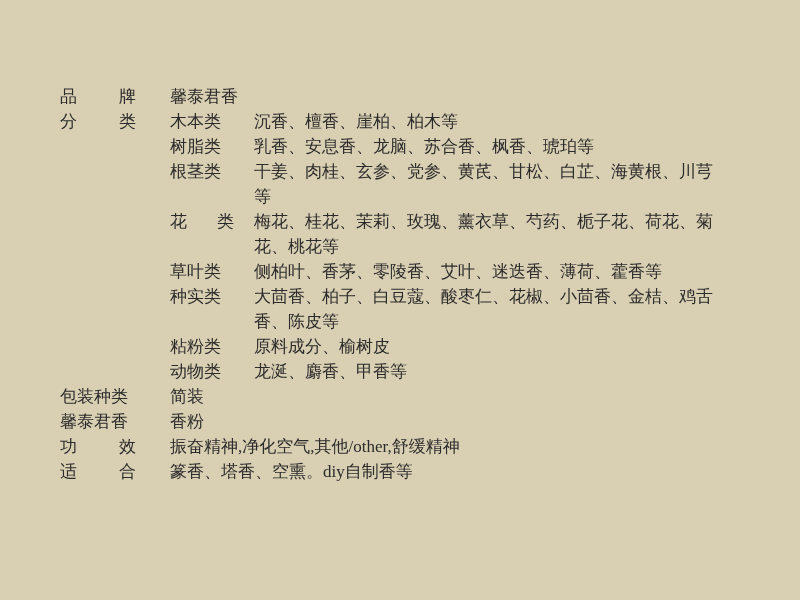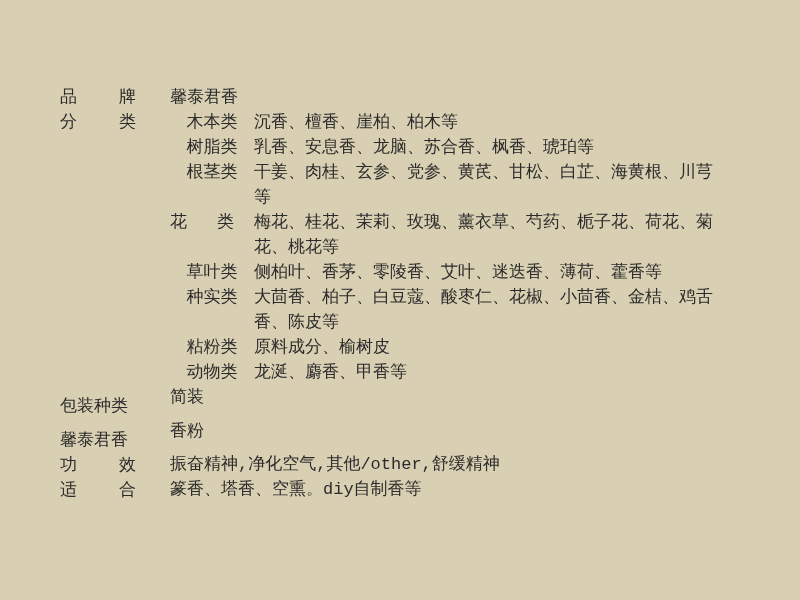--- a/index.html
+++ b/index.html
@@ -37,49 +37,47 @@
     padding-right: 8px;
   }
   .label-just {
     display: flex;
     justify-content: space-between;
     width: 76px;
   }
   .label-plain {
     display: block;
     width: 76px;
-    margin-top: 9px;
   }
   .value-cell {
     width: 560px;
   }
   .subrow {
     display: flex;
     align-items: flex-start;
   }
   .sublabel {
     width: 84px;
     flex: 0 0 84px;
     white-space: nowrap;
-    text-align: center;
   }
   .sublabel-just {
     display: flex;
     justify-content: space-between;
     width: 64px;
   }
   .subvalue {
     flex: 1 1 auto;
     max-width: 470px;
   }
   .plain-value {
     display: block;
   }
   .latin {
-    font-family: Liberation Mono, monospace;
+    font-family: Liberation Serif, serif;
   }
 </style>
 </head>
 <body>
 
 <div class="page">
   <table class="spec-table">
     <tbody>
 
       <tr>

